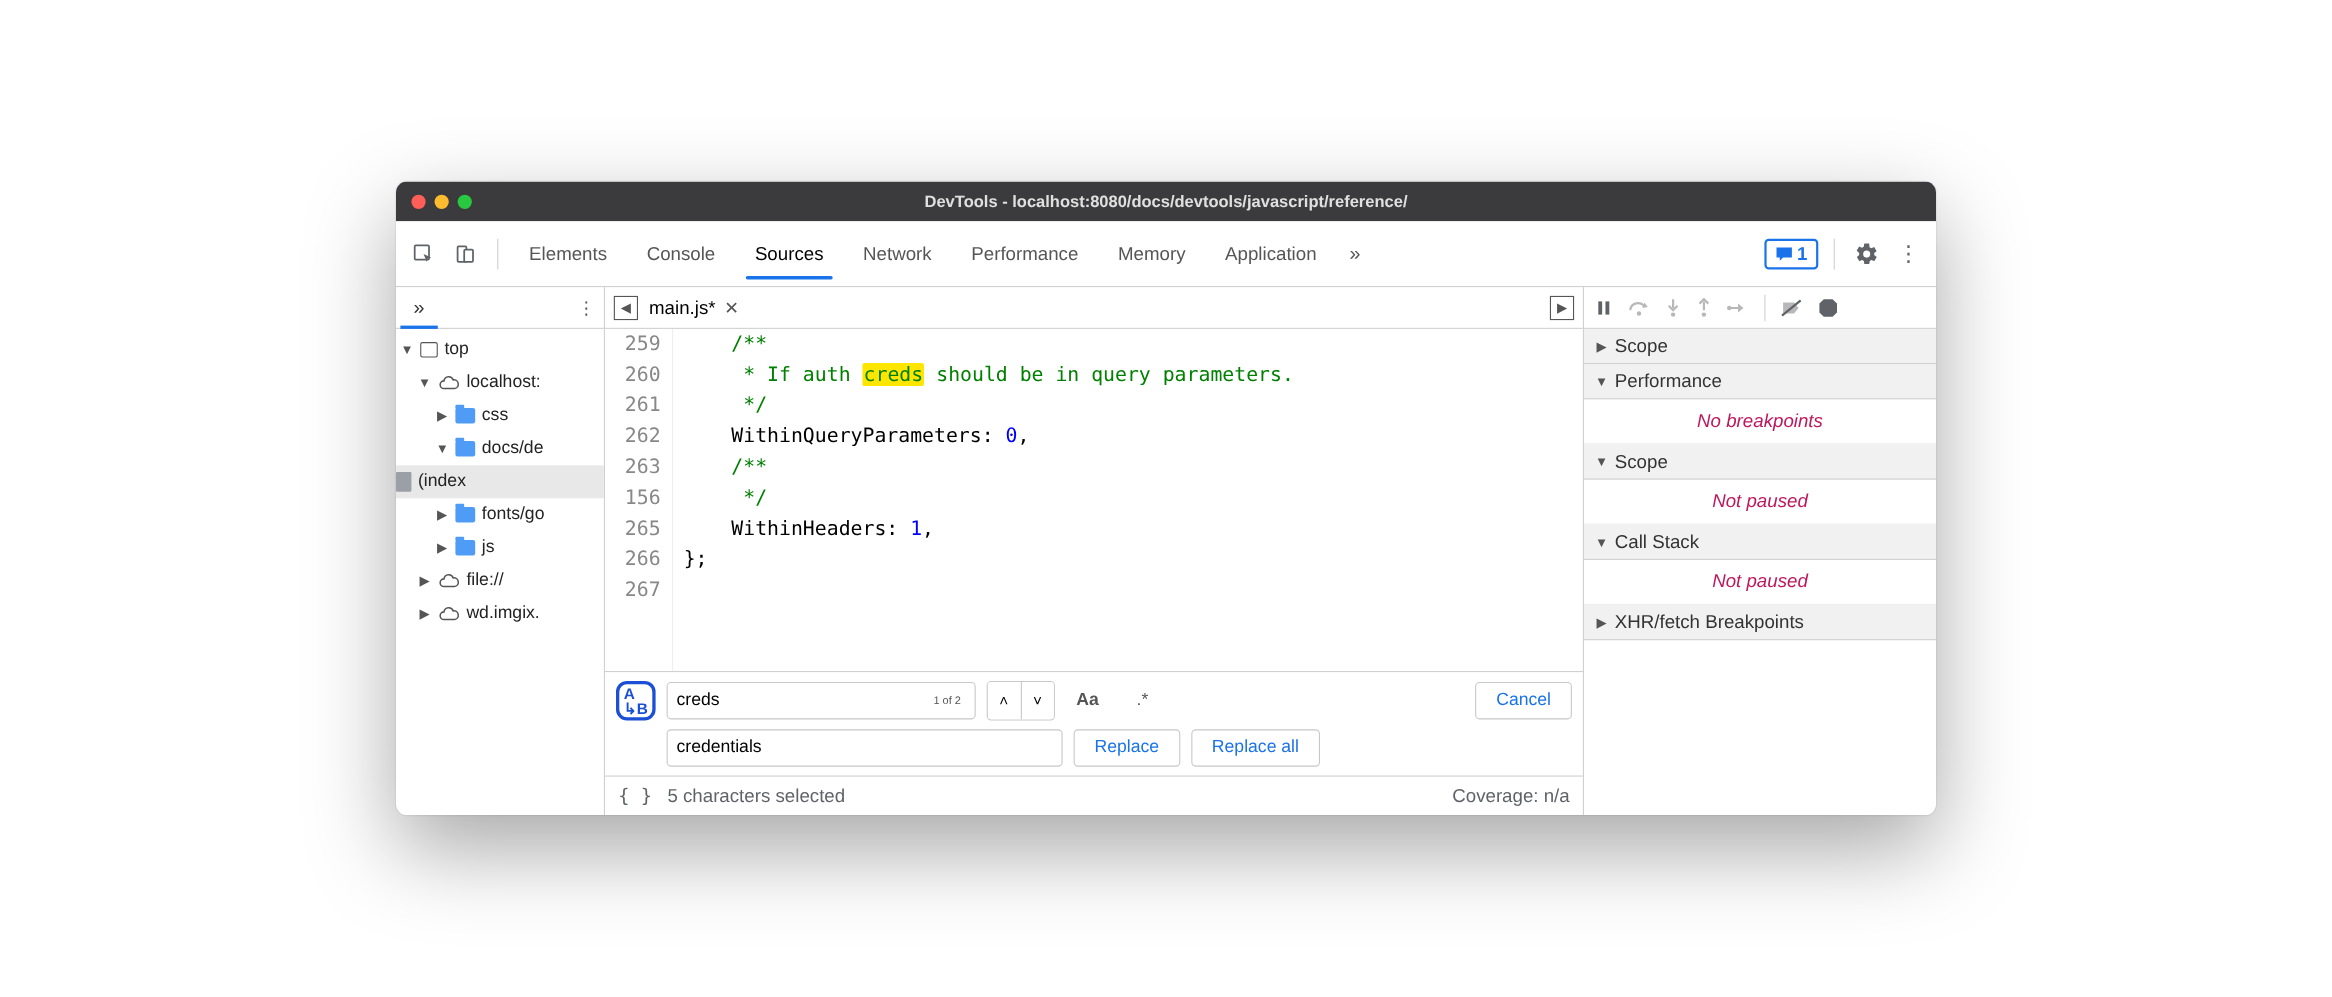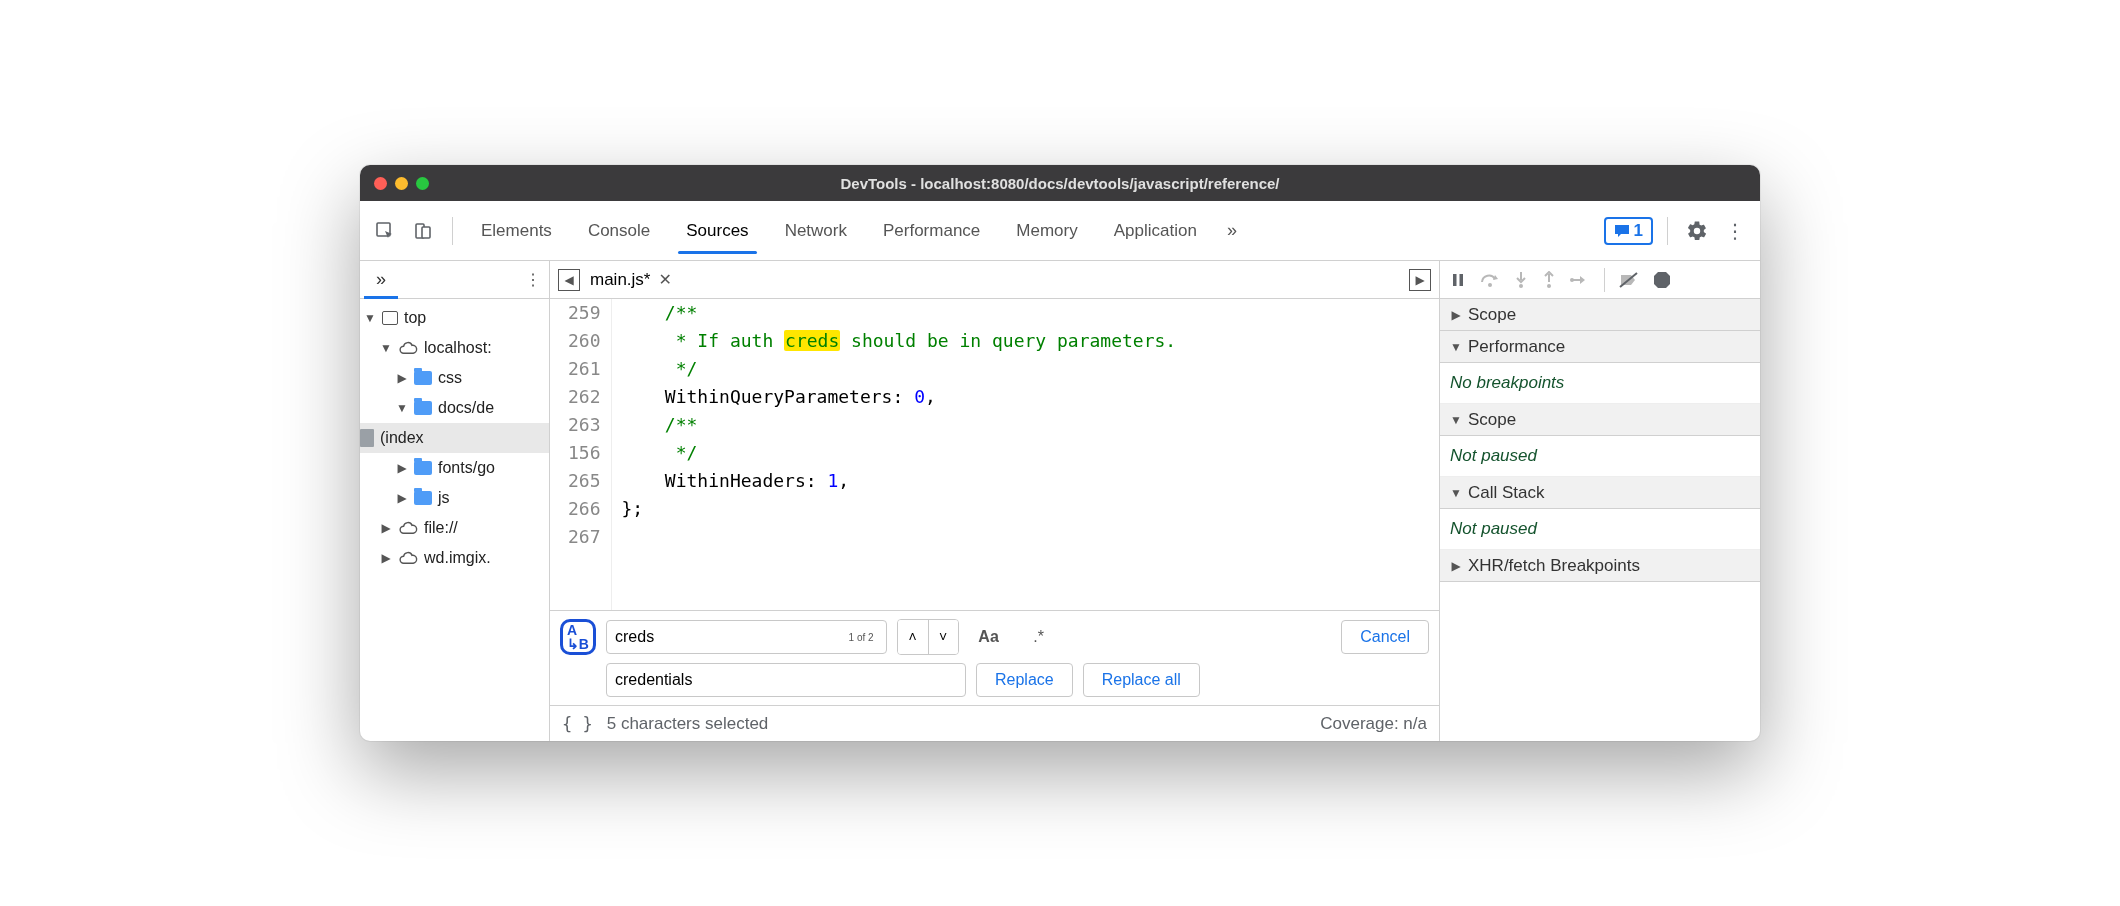--- a/index.html
+++ b/index.html
@@ -86,21 +86,21 @@
 .sb-stepper button { width: 30px; height: 34px; border: none; background: #fff; font-size: 14px; }
 .sb-stepper button + button { border-left: 1px solid #c8c8c8; }
 .sb-opt { width: 40px; text-align: center; color: #555; font-size: 16px; }
 .sb-btn { border: 1px solid #c8c8c8; border-radius: 4px; height: 34px; padding: 0 18px; background: #fff; color: #1a73e8; font-size: 16px; }
 .statusbar { height: 36px; border-top: 1px solid #d0d0d0; display: flex; align-items: center; padding: 0 12px; gap: 14px; color: #5f6368; font-size: 17px; }
 .statusbar .spacer { flex: 1; }
 .debugger { width: 320px; display: flex; flex-direction: column; font-size: 17px; }
 .dbg-toolbar { height: 38px; border-bottom: 1px solid #d0d0d0; display: flex; align-items: center; padding: 0 10px; gap: 14px; color: #555; }
 .dbg-toolbar .divider { width: 1px; height: 24px; background: #d0d0d0; }
 .dbg-section-h { height: 32px; background: #f1f1f1; border-bottom: 1px solid #d0d0d0; display: flex; align-items: center; padding: 0 10px; gap: 6px; color: #333; }
-.dbg-section-b { padding: 10px; color: #14532d; font-style: italic; border-bottom: 1px solid #eee; }
+.dbg-section-b { padding: 10px; text-align: center; color: #be185d; font-style: italic; border-bottom: 1px solid #eee; }
 svg { display: block; }
 </style>
 </head>
 <body>
 
 <div class="window">
 
   <div class="titlebar">
     <div class="traffic">
       <div class="tl-dot tl-red"></div>

